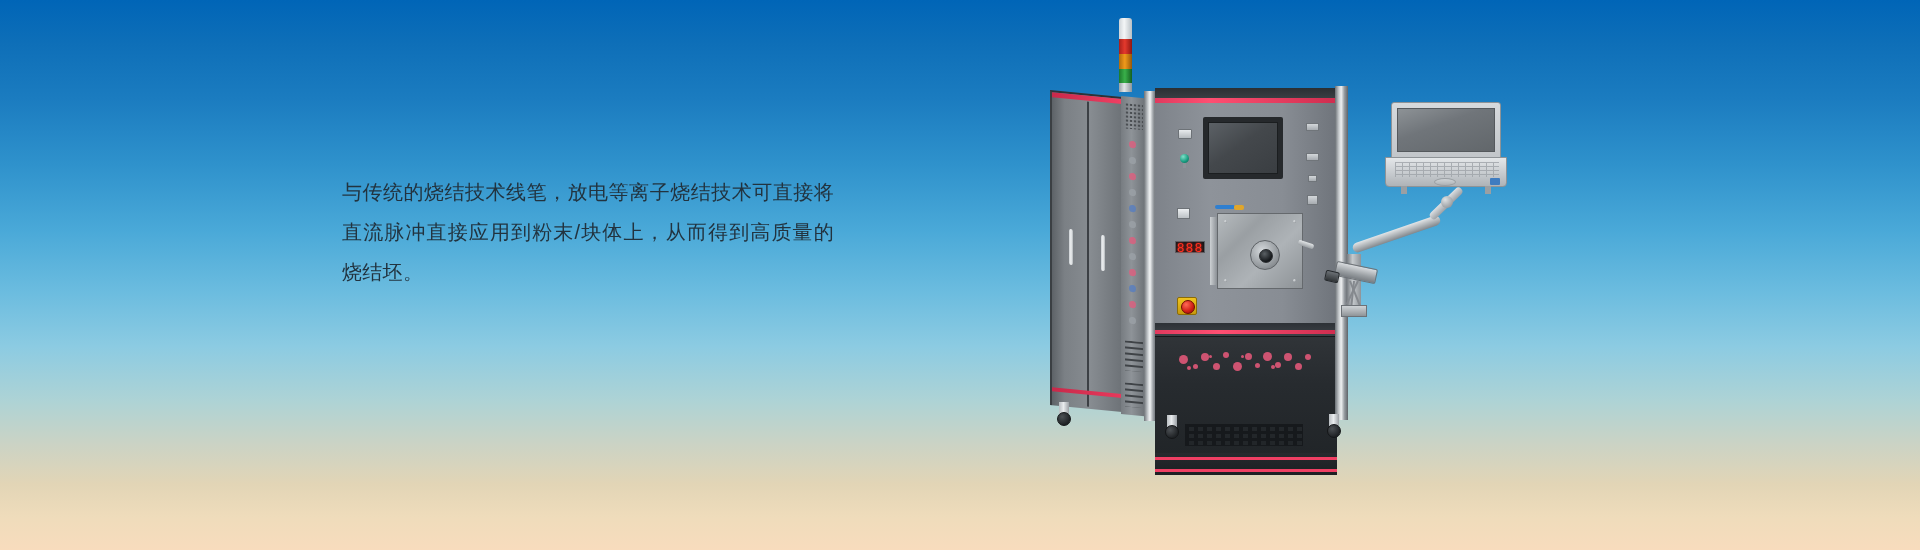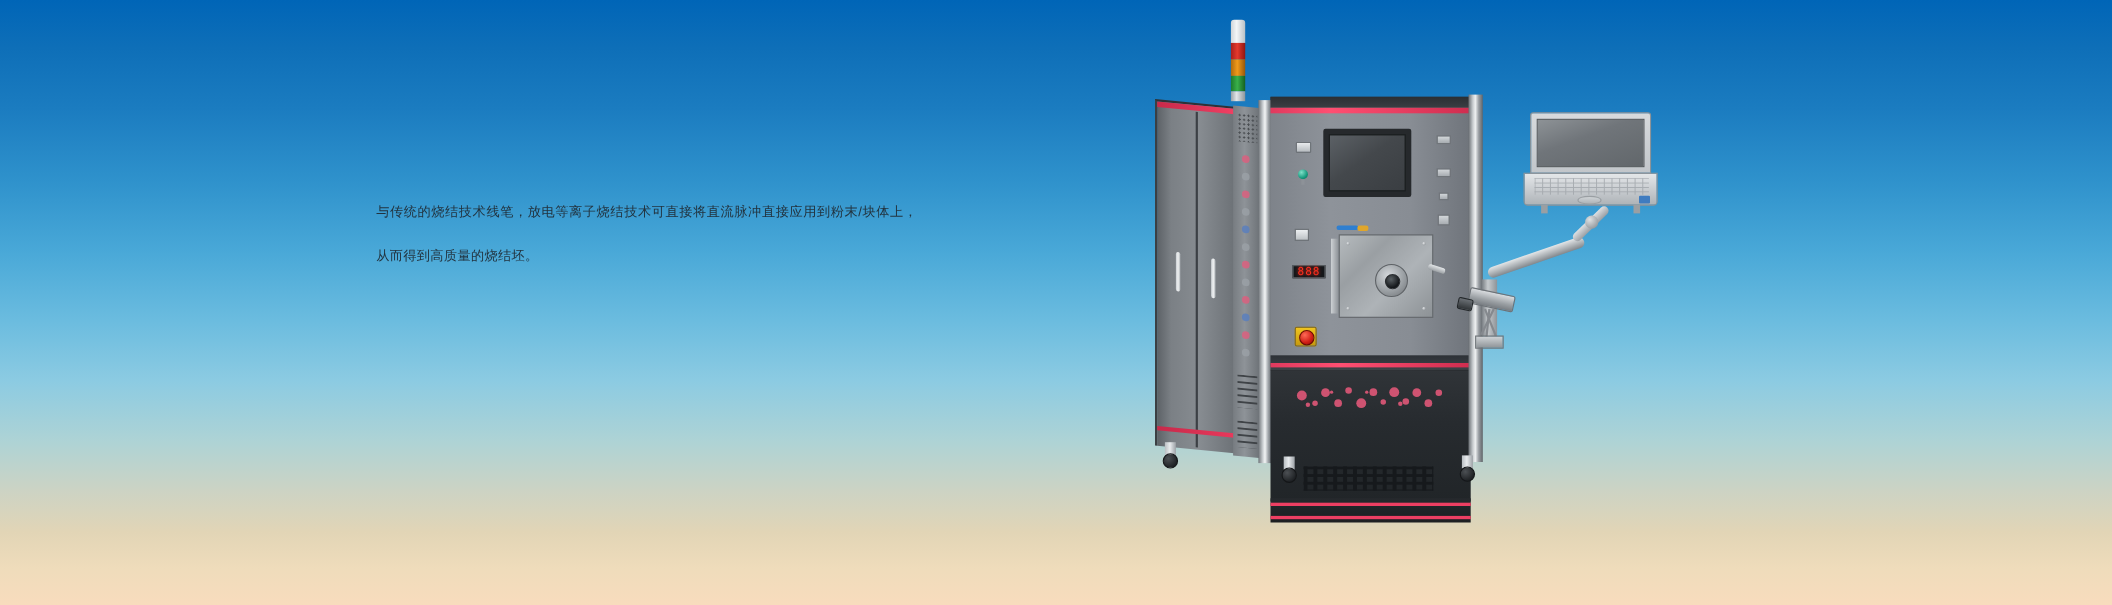--- a/index.html
+++ b/index.html
@@ -36,21 +36,21 @@
   #headline {
     font-size: 37px;
     line-height: 50px;
     color: #1c1c1c;
     font-weight: 400;
     letter-spacing: 0.5px;
     white-space: nowrap;
   }
   #subcopy {
     margin-top: 32px;
-    font-size: 12px;
+    font-size: 20px;
     line-height: 40px;
     color: #22333f;
     width: 492px;
     text-align: justify;
     letter-spacing: 0.3px;
   }
 
   
   #machine {
     position: absolute;
@@ -180,21 +180,21 @@
   .btn-r2 { position:absolute; right:18px; top:62px; width:13px; height:8px; }
   .btn-r3 { position:absolute; right:20px; top:84px; width:9px; height:7px; }
   .btn-r4 { position:absolute; right:19px; top:104px; width:11px; height:10px; }
 
   
   .readout {
     position:absolute; left:20px; top:150px; width:30px; height:12px;
     background:#15171a; border:1px solid #5a5f64;
     display:flex; align-items:center; justify-content:center;
   }
-  .readout span { color:#ff2f1e; font-family:"DejaVu Sans Mono",monospace; font-size:10px; letter-spacing:1px; text-shadow:0 0 3px #ff2f1e; }
+  .readout span { color:#ff2f1e; font-family:"DejaVu Sans Mono",monospace; font-size:13px; letter-spacing:1px; text-shadow:0 0 3px #ff2f1e; }
 
   
   .chamber {
     position:absolute; left:62px; top:122px; width:86px; height:76px;
     background: linear-gradient(135deg,#b6bbbe 0%,#9a9fa3 30%,#aeb3b7 60%,#8d9296 100%);
     border:1px solid #65696d;
   }
   .chamber .port-outer {
     position:absolute; left:32px; top:26px; width:30px; height:30px;
     border-radius:50%;

